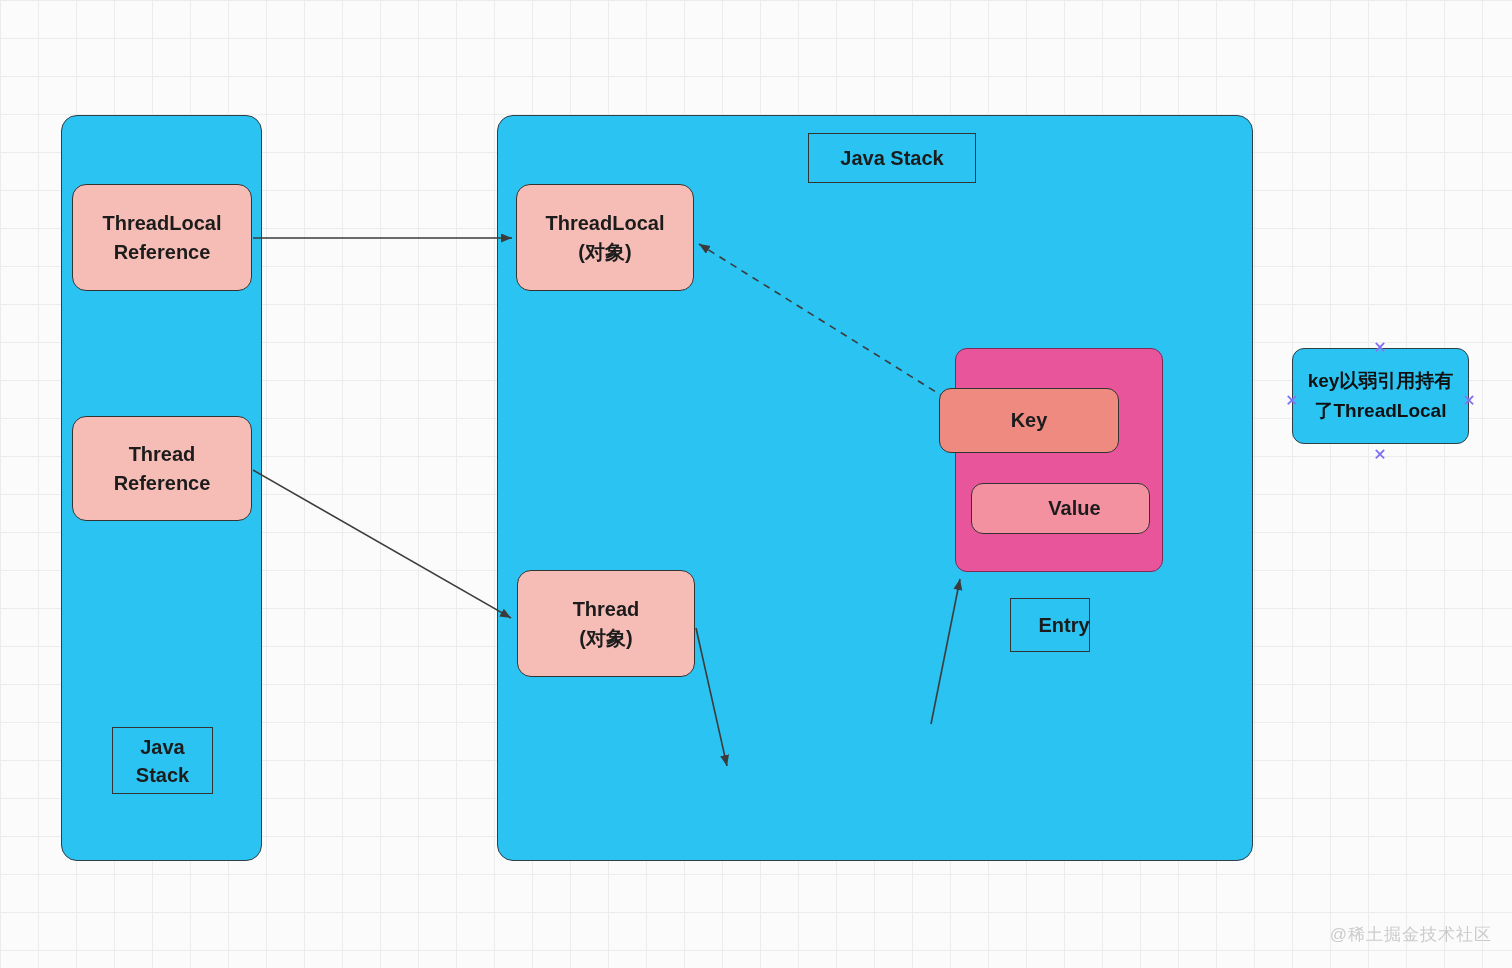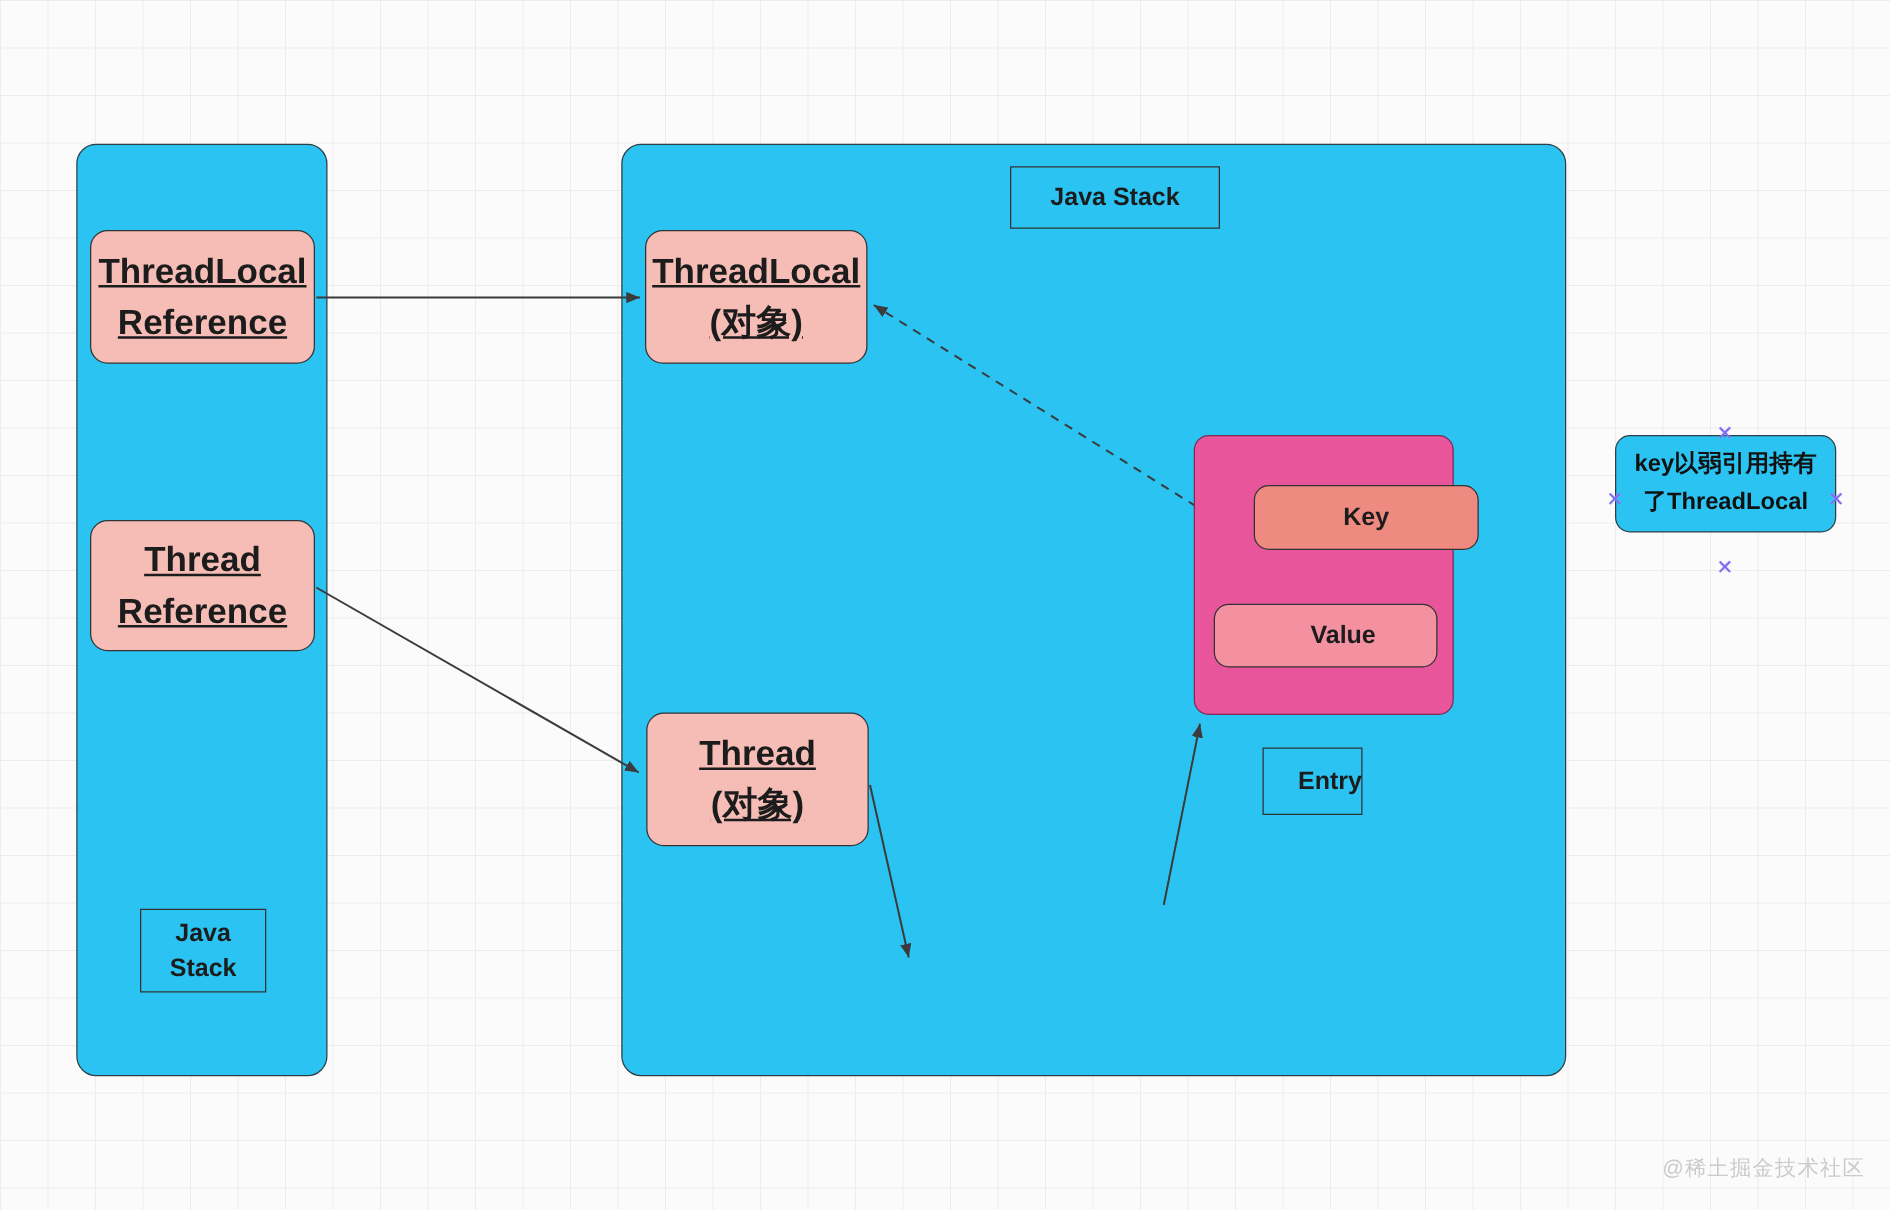--- a/index.html
+++ b/index.html
@@ -18,23 +18,22 @@
     background:#2ac3f2;
     border:1px solid #2f3f46;
     border-radius:16px;
     box-sizing:border-box;
   }
   
   .node{
     position:absolute;
     display:flex;align-items:center;justify-content:center;text-align:center;
     border:1px solid #333;border-radius:14px;box-sizing:border-box;
-    font-size:28px;font-weight:600;color:#1c1c1c;line-height:1.45;
+    font-size:20px;font-weight:600;color:#1c1c1c;line-height:1.45;
     white-space:pre-line;
-    text-decoration:underline;
   }
   .node.salmon{background:#f5bdb6;}
   .node.map{background:#f3a382;}
   
   .label-rect{
     position:absolute;
     display:flex;align-items:center;justify-content:center;text-align:center;
     border:1px solid #333;box-sizing:border-box;background:transparent;
     font-size:20px;font-weight:600;color:#1c1c1c;line-height:1.4;
     white-space:pre-line;
@@ -118,33 +117,33 @@
   </div>
 
   <div class="node salmon" style="left:517px;top:570px;width:178px;height:107px;">
     <span>Thread
 (对象)</span>
   </div>
 
 
   <div class="entry-box" style="left:955px;top:348px;width:208px;height:224px;"></div>
 
-  <div class="kv key" style="left:1003px;top:388px;width:180px;height:52px;align-items:center;">
+  <div class="kv key" style="left:939px;top:388px;width:180px;height:65px;align-items:center;">
     <span>Key</span>
   </div>
 
   <div class="kv value" style="left:971px;top:483px;width:179px;height:51px;padding-left:28px;">
     <span>Value</span>
   </div>
 
   <div class="label-rect" style="left:1010px;top:598px;width:80px;height:54px;padding-left:28px;">
     <span>Entry</span>
   </div>
 
-  <div class="note" style="left:1292px;top:348px;width:177px;height:78px;">
+  <div class="note" style="left:1292px;top:348px;width:177px;height:96px;">
     <span>key以弱引用持有
 了ThreadLocal</span>
   </div>
   <span class="handle" style="left:1380px;top:348px;">✕</span>
   <span class="handle" style="left:1380px;top:455px;">✕</span>
   <span class="handle" style="left:1292px;top:401px;">✕</span>
   <span class="handle" style="left:1469px;top:401px;">✕</span>
 
   <div class="watermark">@稀土掘金技术社区</div>
 

